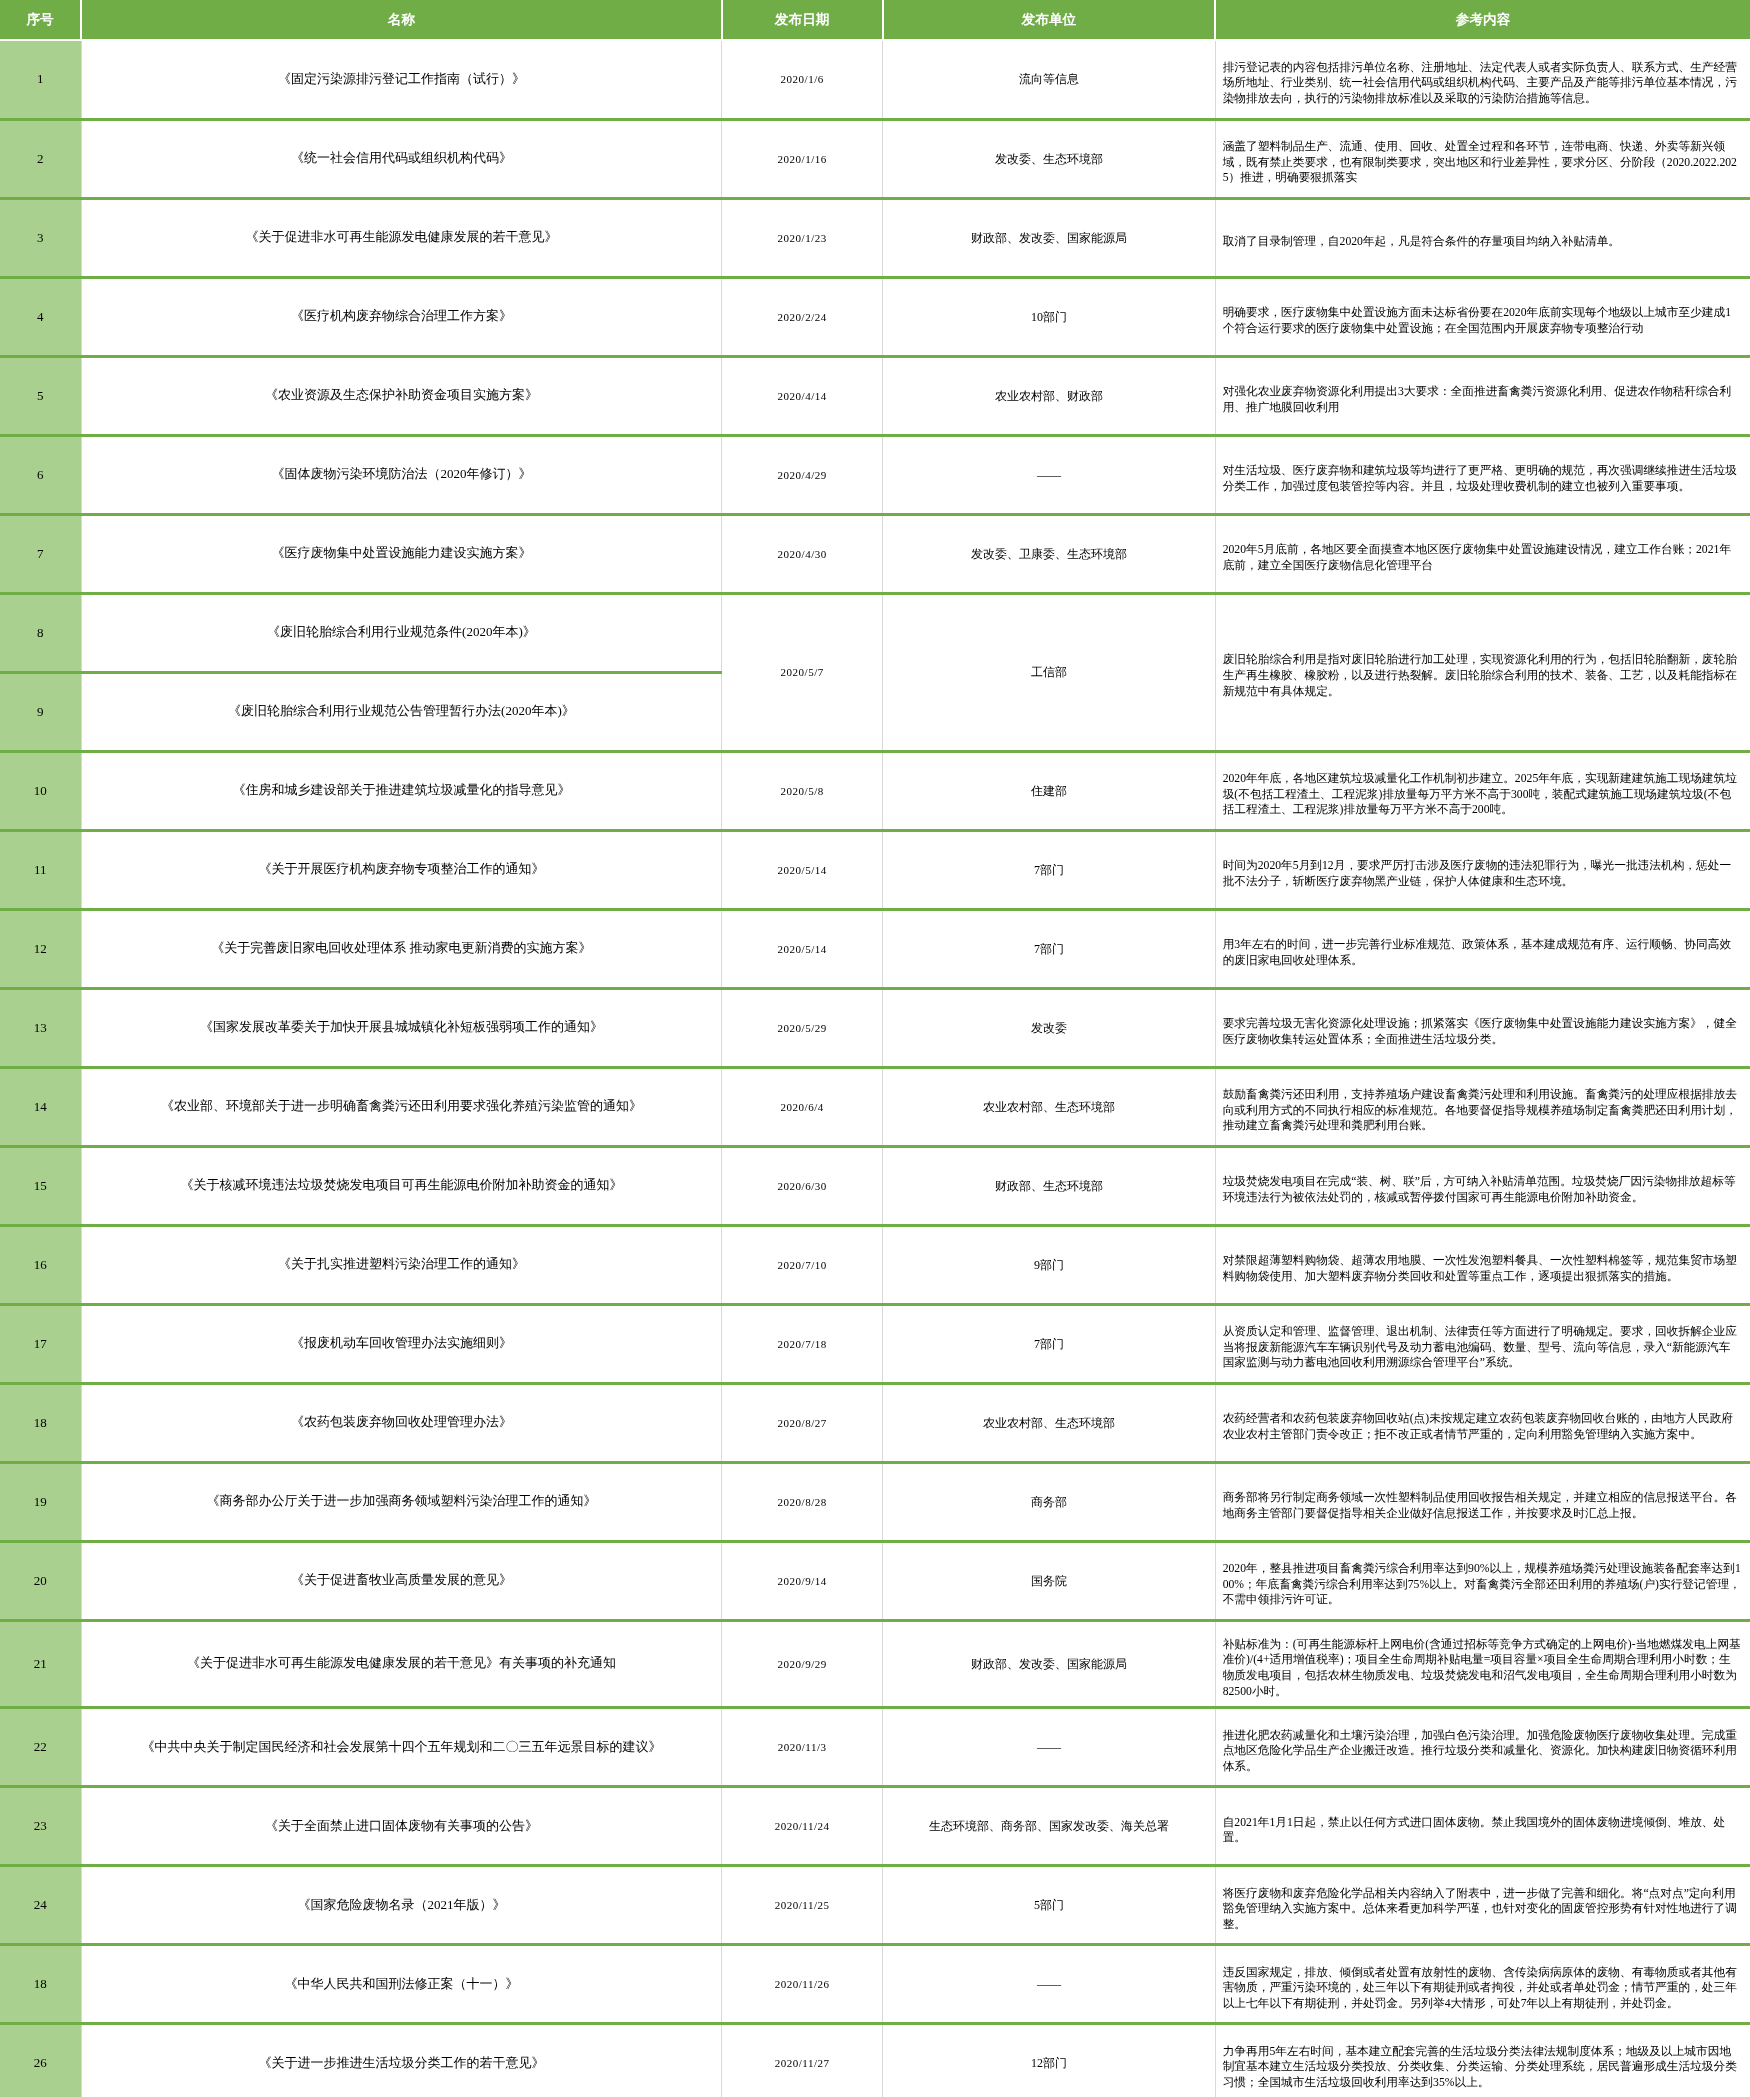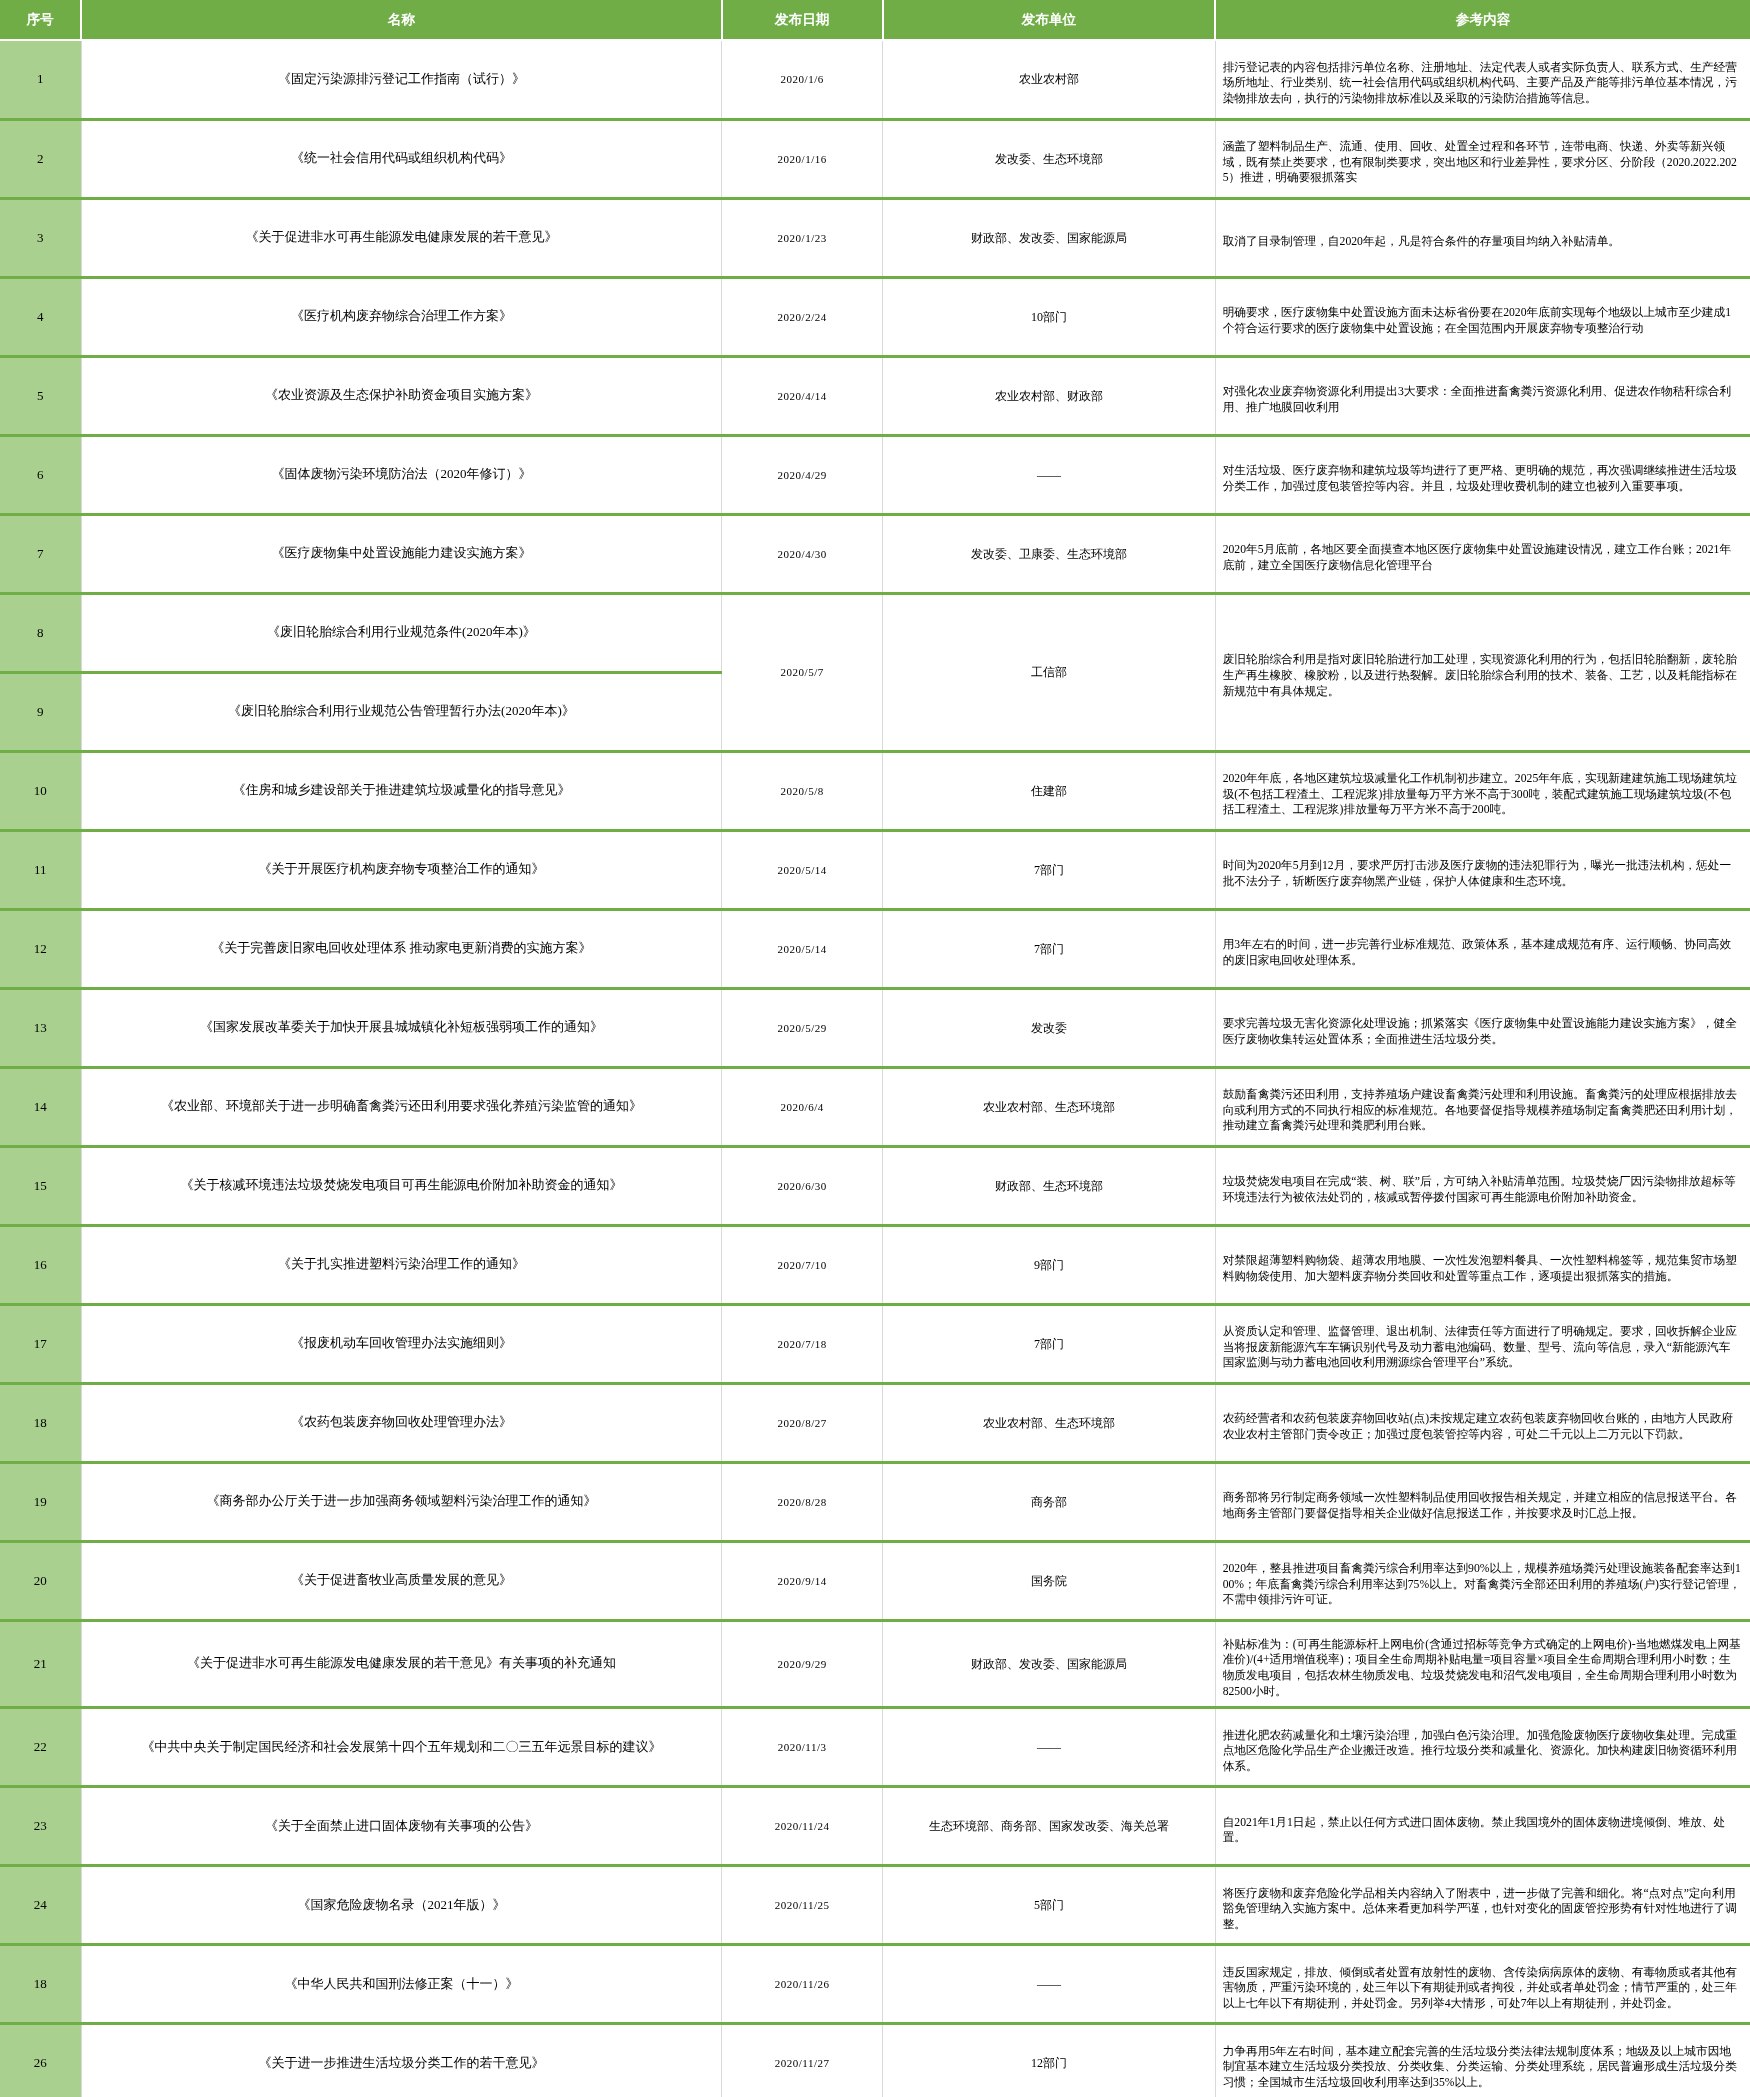--- a/index.html
+++ b/index.html
@@ -87,21 +87,21 @@
       <th>发布日期</th>
       <th>发布单位</th>
       <th>参考内容</th>
     </tr>
   </thead>
   <tbody>
       <tr>
         <td class="col-index">1</td>
         <td class="col-name">《固定污染源排污登记工作指南（试行）》</td>
         <td class="col-date">2020/1/6</td>
-        <td class="col-unit">农业农村部</td>
+        <td class="col-unit">流向等信息</td>
         <td class="col-content">排污登记表的内容包括排污单位名称、注册地址、法定代表人或者实际负责人、联系方式、生产经营场所地址、行业类别、统一社会信用代码或组织机构代码、主要产品及产能等排污单位基本情况，污染物排放去向，执行的污染物排放标准以及采取的污染防治措施等信息。</td>
       </tr>
       <tr>
         <td class="col-index">2</td>
         <td class="col-name">《统一社会信用代码或组织机构代码》</td>
         <td class="col-date">2020/1/16</td>
         <td class="col-unit">发改委、生态环境部</td>
         <td class="col-content">涵盖了塑料制品生产、流通、使用、回收、处置全过程和各环节，连带电商、快递、外卖等新兴领域，既有禁止类要求，也有限制类要求，突出地区和行业差异性，要求分区、分阶段（2020.2022.2025）推进，明确要狠抓落实</td>
       </tr>
       <tr>
@@ -204,21 +204,21 @@
         <td class="col-name">《报废机动车回收管理办法实施细则》</td>
         <td class="col-date">2020/7/18</td>
         <td class="col-unit">7部门</td>
         <td class="col-content">从资质认定和管理、监督管理、退出机制、法律责任等方面进行了明确规定。要求，回收拆解企业应当将报废新能源汽车车辆识别代号及动力蓄电池编码、数量、型号、流向等信息，录入“新能源汽车国家监测与动力蓄电池回收利用溯源综合管理平台”系统。</td>
       </tr>
       <tr>
         <td class="col-index">18</td>
         <td class="col-name">《农药包装废弃物回收处理管理办法》</td>
         <td class="col-date">2020/8/27</td>
         <td class="col-unit">农业农村部、生态环境部</td>
-        <td class="col-content">农药经营者和农药包装废弃物回收站(点)未按规定建立农药包装废弃物回收台账的，由地方人民政府农业农村主管部门责令改正；加强过度包装管控等内容，可处二千元以上二万元以下罚款。</td>
+        <td class="col-content">农药经营者和农药包装废弃物回收站(点)未按规定建立农药包装废弃物回收台账的，由地方人民政府农业农村主管部门责令改正；拒不改正或者情节严重的，定向利用豁免管理纳入实施方案中。</td>
       </tr>
       <tr>
         <td class="col-index">19</td>
         <td class="col-name">《商务部办公厅关于进一步加强商务领域塑料污染治理工作的通知》</td>
         <td class="col-date">2020/8/28</td>
         <td class="col-unit">商务部</td>
         <td class="col-content">商务部将另行制定商务领域一次性塑料制品使用回收报告相关规定，并建立相应的信息报送平台。各地商务主管部门要督促指导相关企业做好信息报送工作，并按要求及时汇总上报。</td>
       </tr>
       <tr>
         <td class="col-index">20</td>

